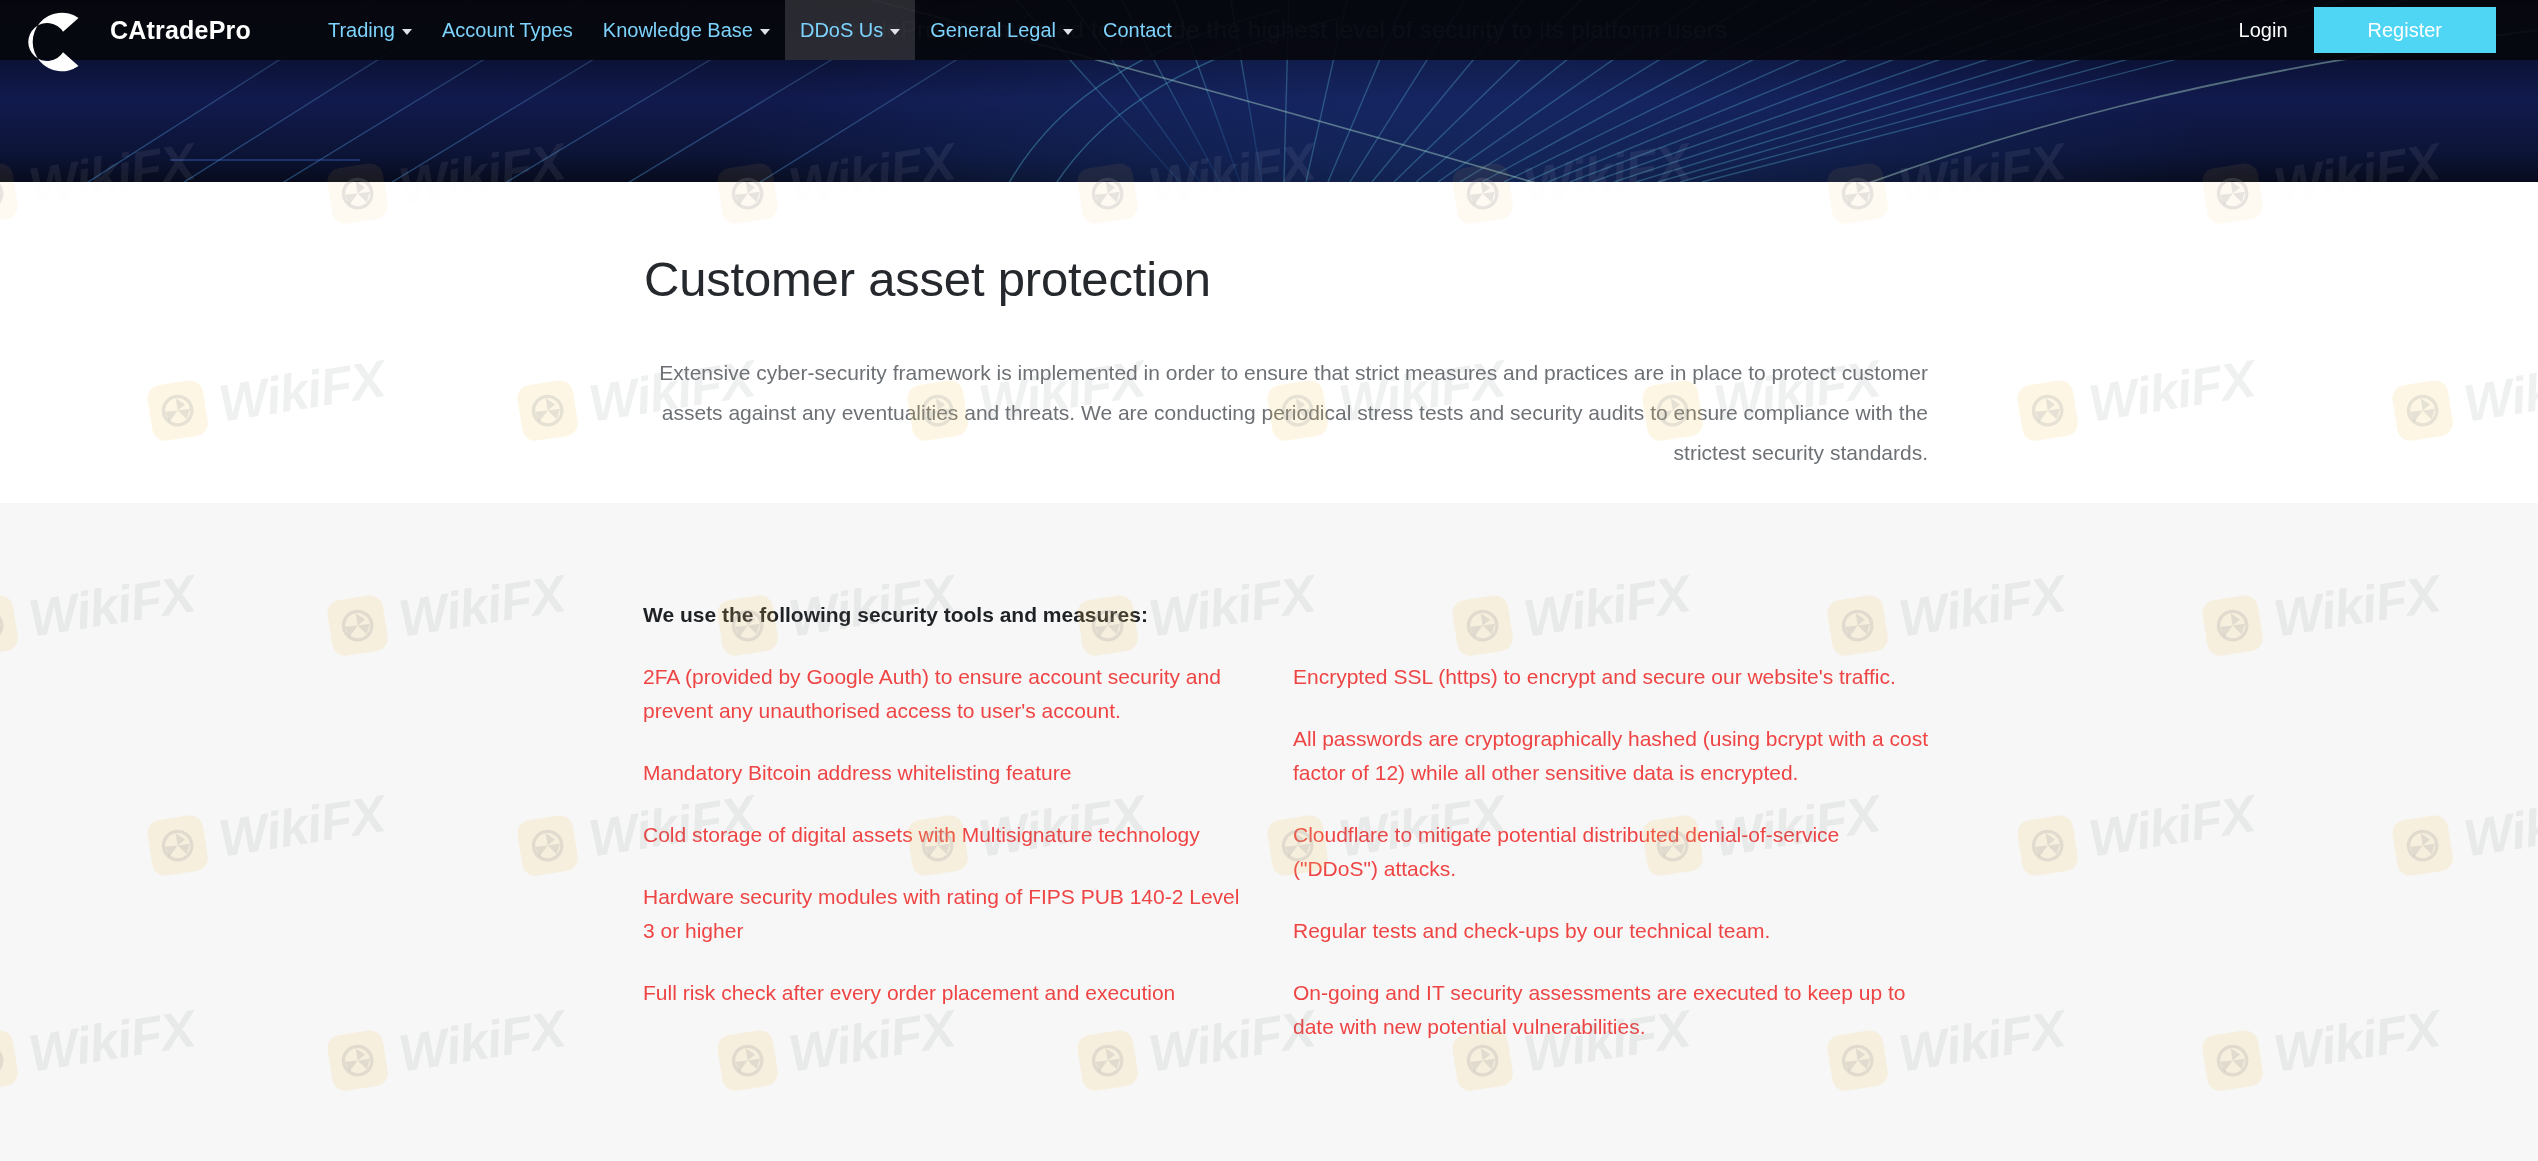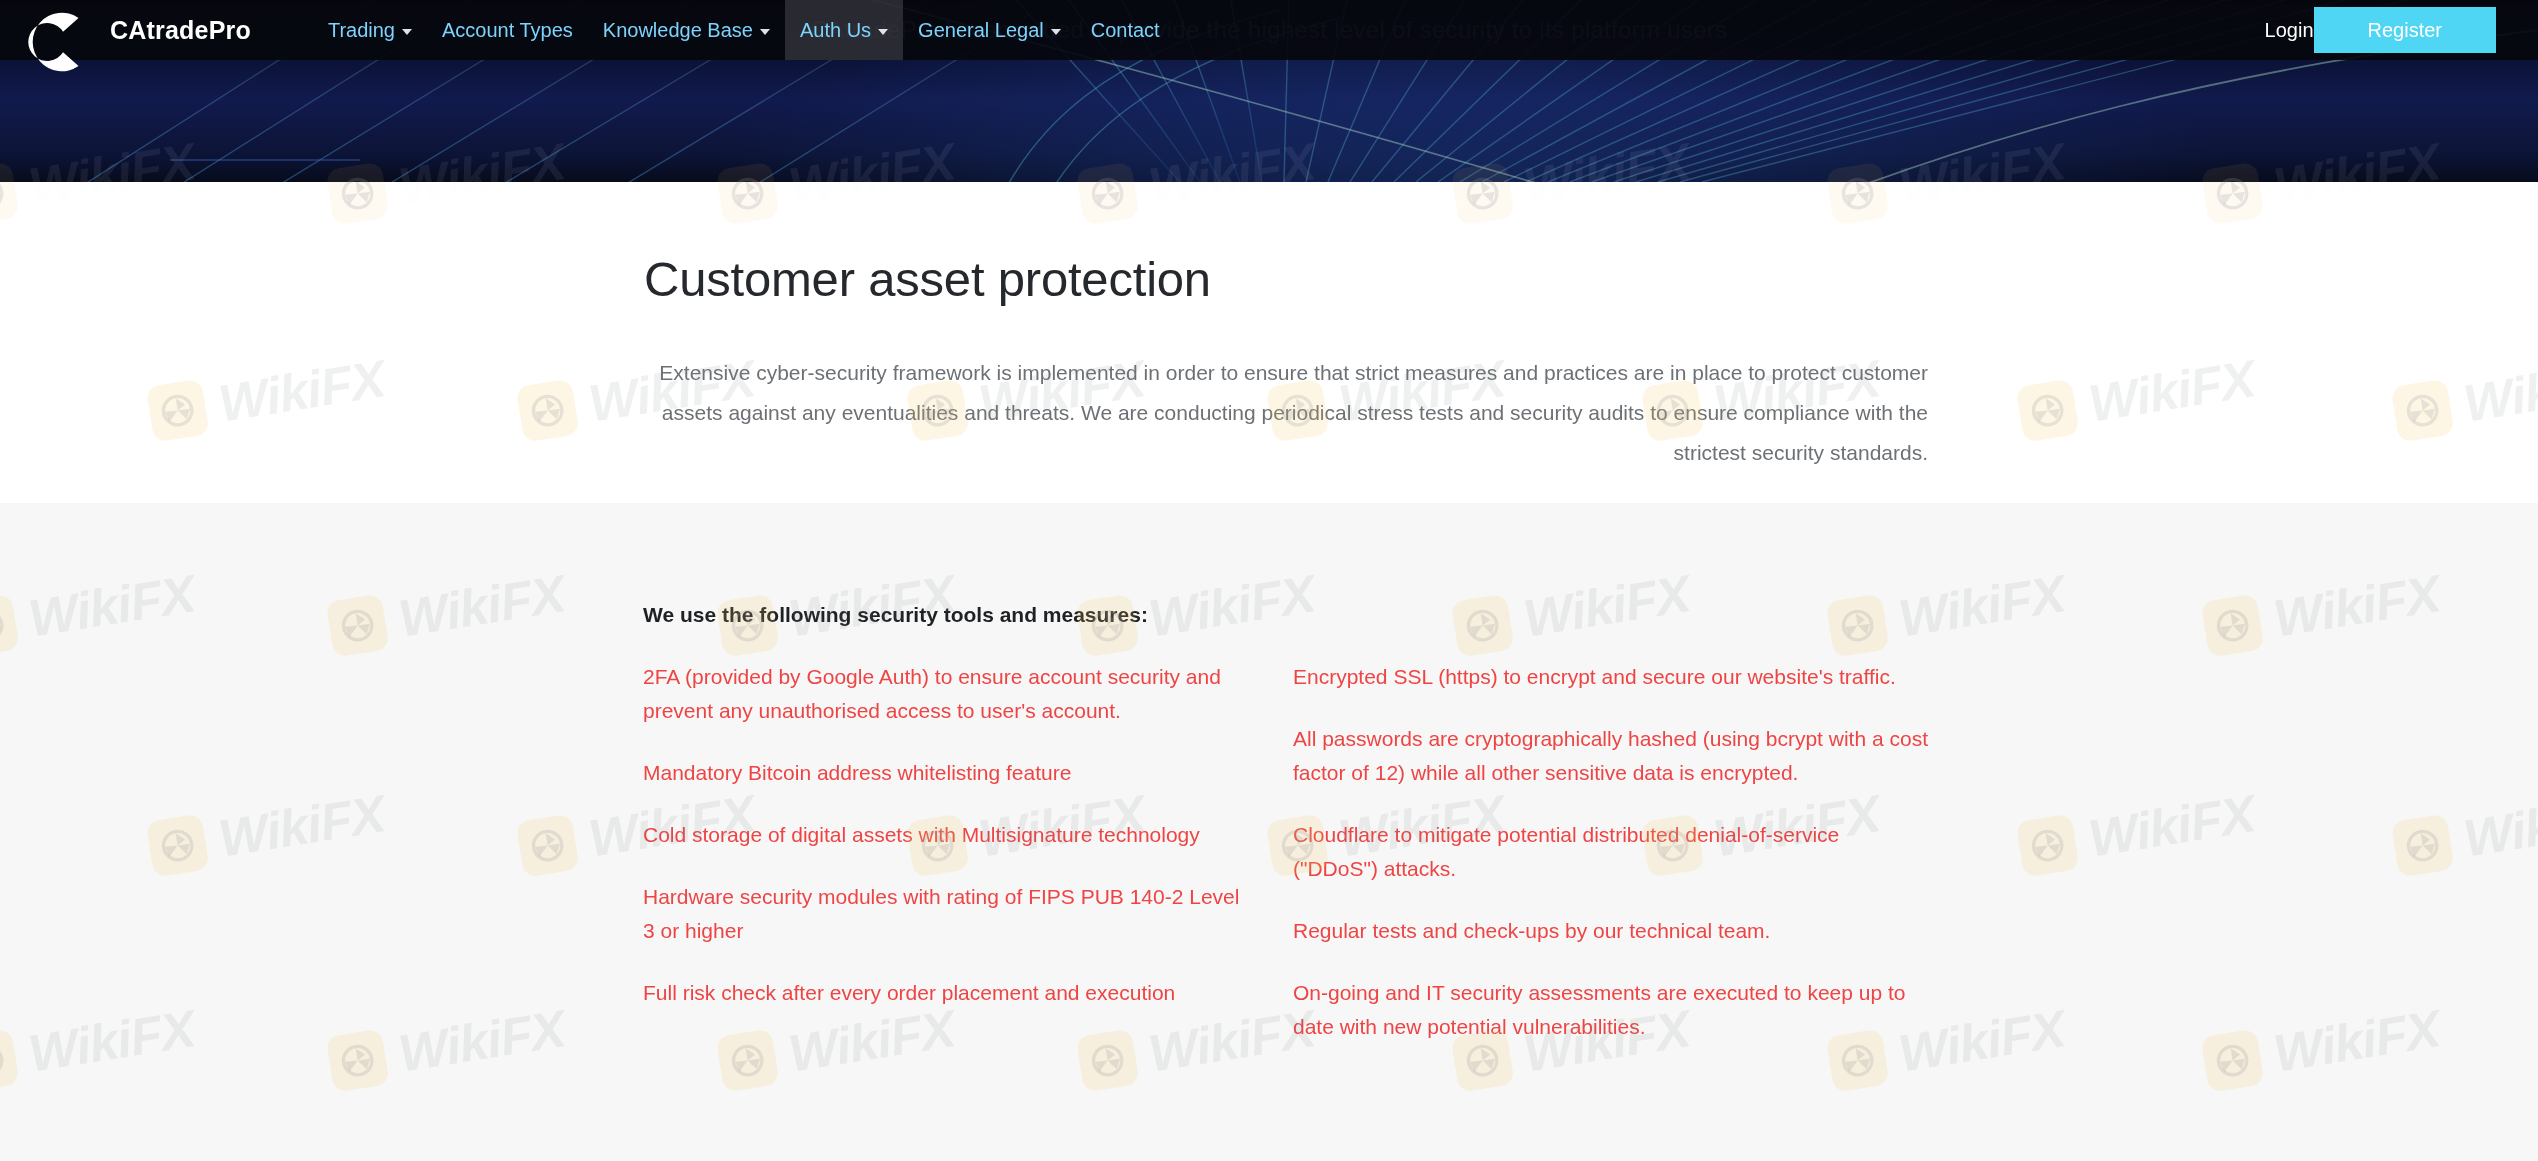--- a/index.html
+++ b/index.html
@@ -100,20 +100,21 @@
     border-top: 6px solid #dfe2e8;
     display: inline-block;
     position: relative;
     top: 2px;
   }
 
   .nav-right {
     margin-left: auto;
     display: flex;
     align-items: center;
+    gap: 26px;
     padding-right: 42px;
     height: 60px;
   }
   .login-link {
     color: #ffffff;
     font-size: 20px;
     text-decoration: none;
     cursor: pointer;
     white-space: nowrap;
   }
@@ -347,21 +348,21 @@
         <span class="caret"></span>
       </a>
       <a class="nav-item" href="#">
         <span>Account Types</span>
       </a>
       <a class="nav-item" href="#">
         <span>Knowledge Base</span>
         <span class="caret"></span>
       </a>
       <a class="nav-item active" href="#">
-        <span>Auth Us</span>
+        <span>DDoS Us</span>
         <span class="caret"></span>
       </a>
       <a class="nav-item" href="#">
         <span>General Legal</span>
         <span class="caret"></span>
       </a>
       <a class="nav-item" href="#">
         <span>Contact</span>
       </a>
     </div>

